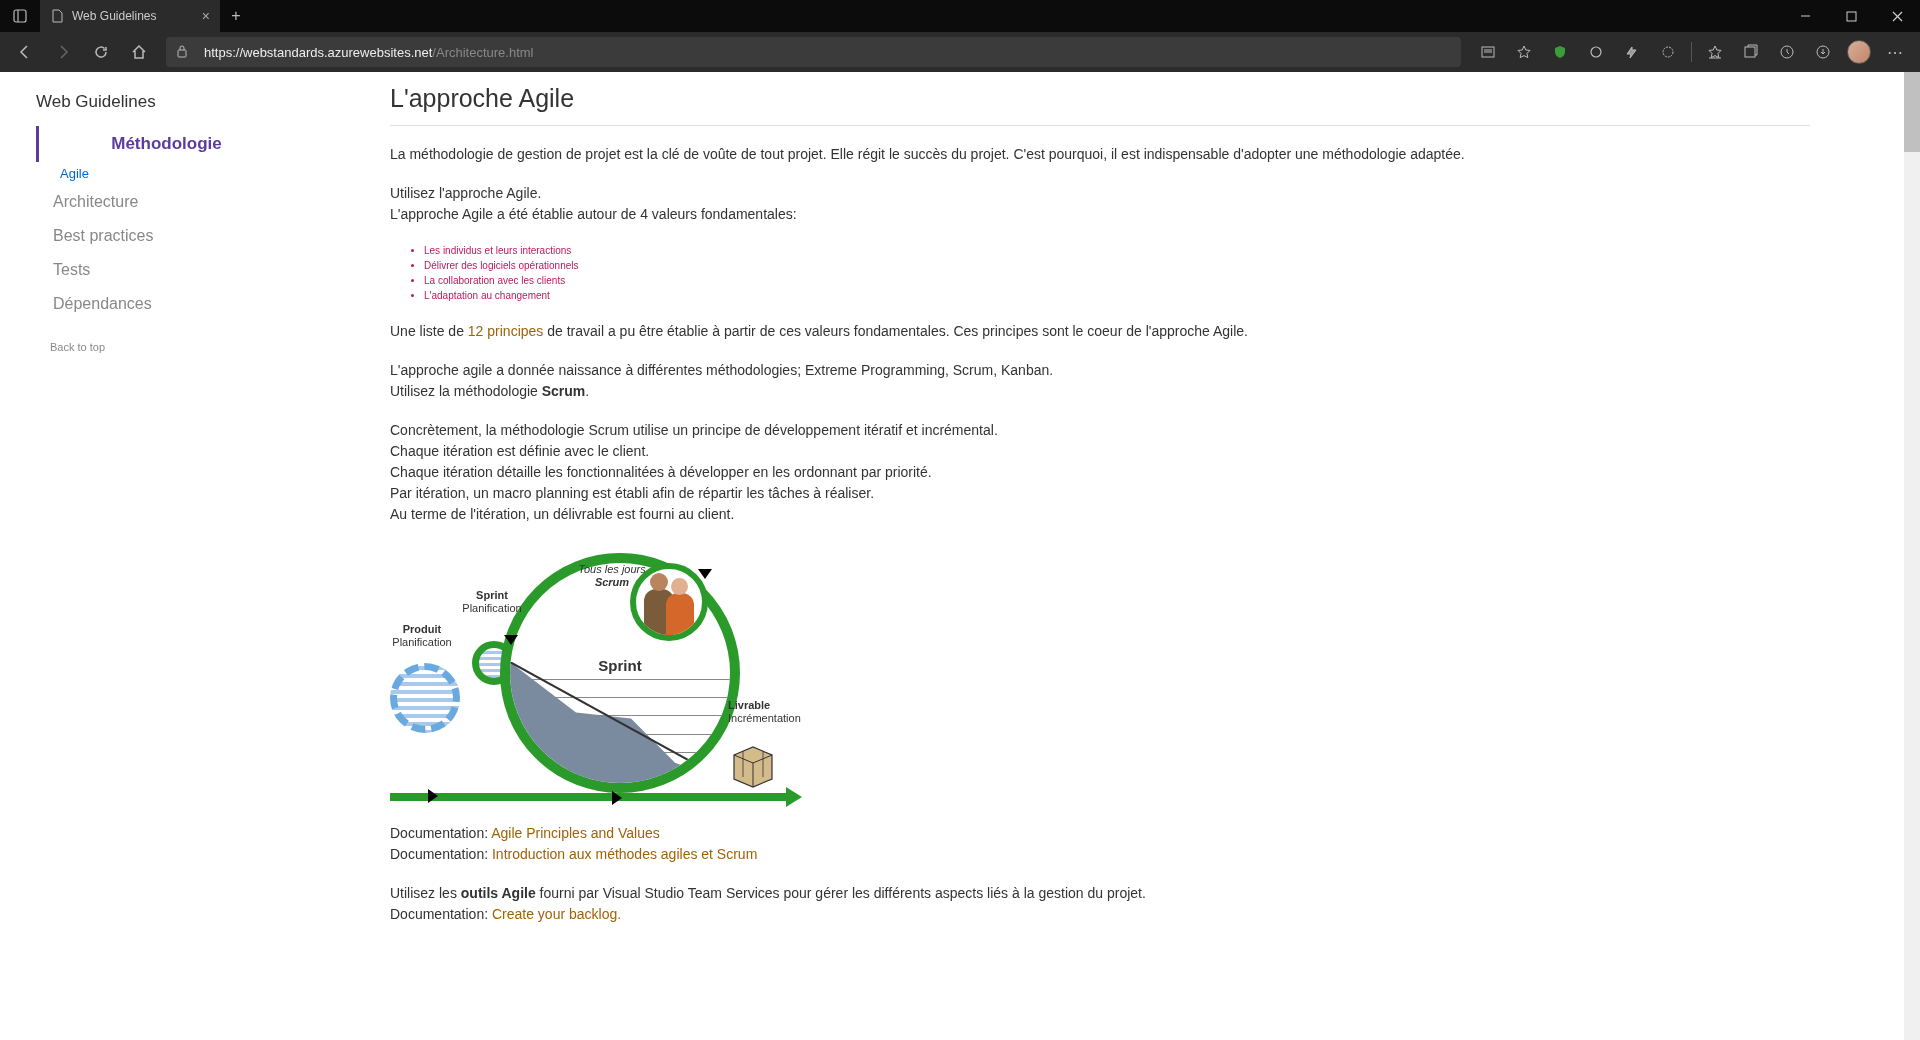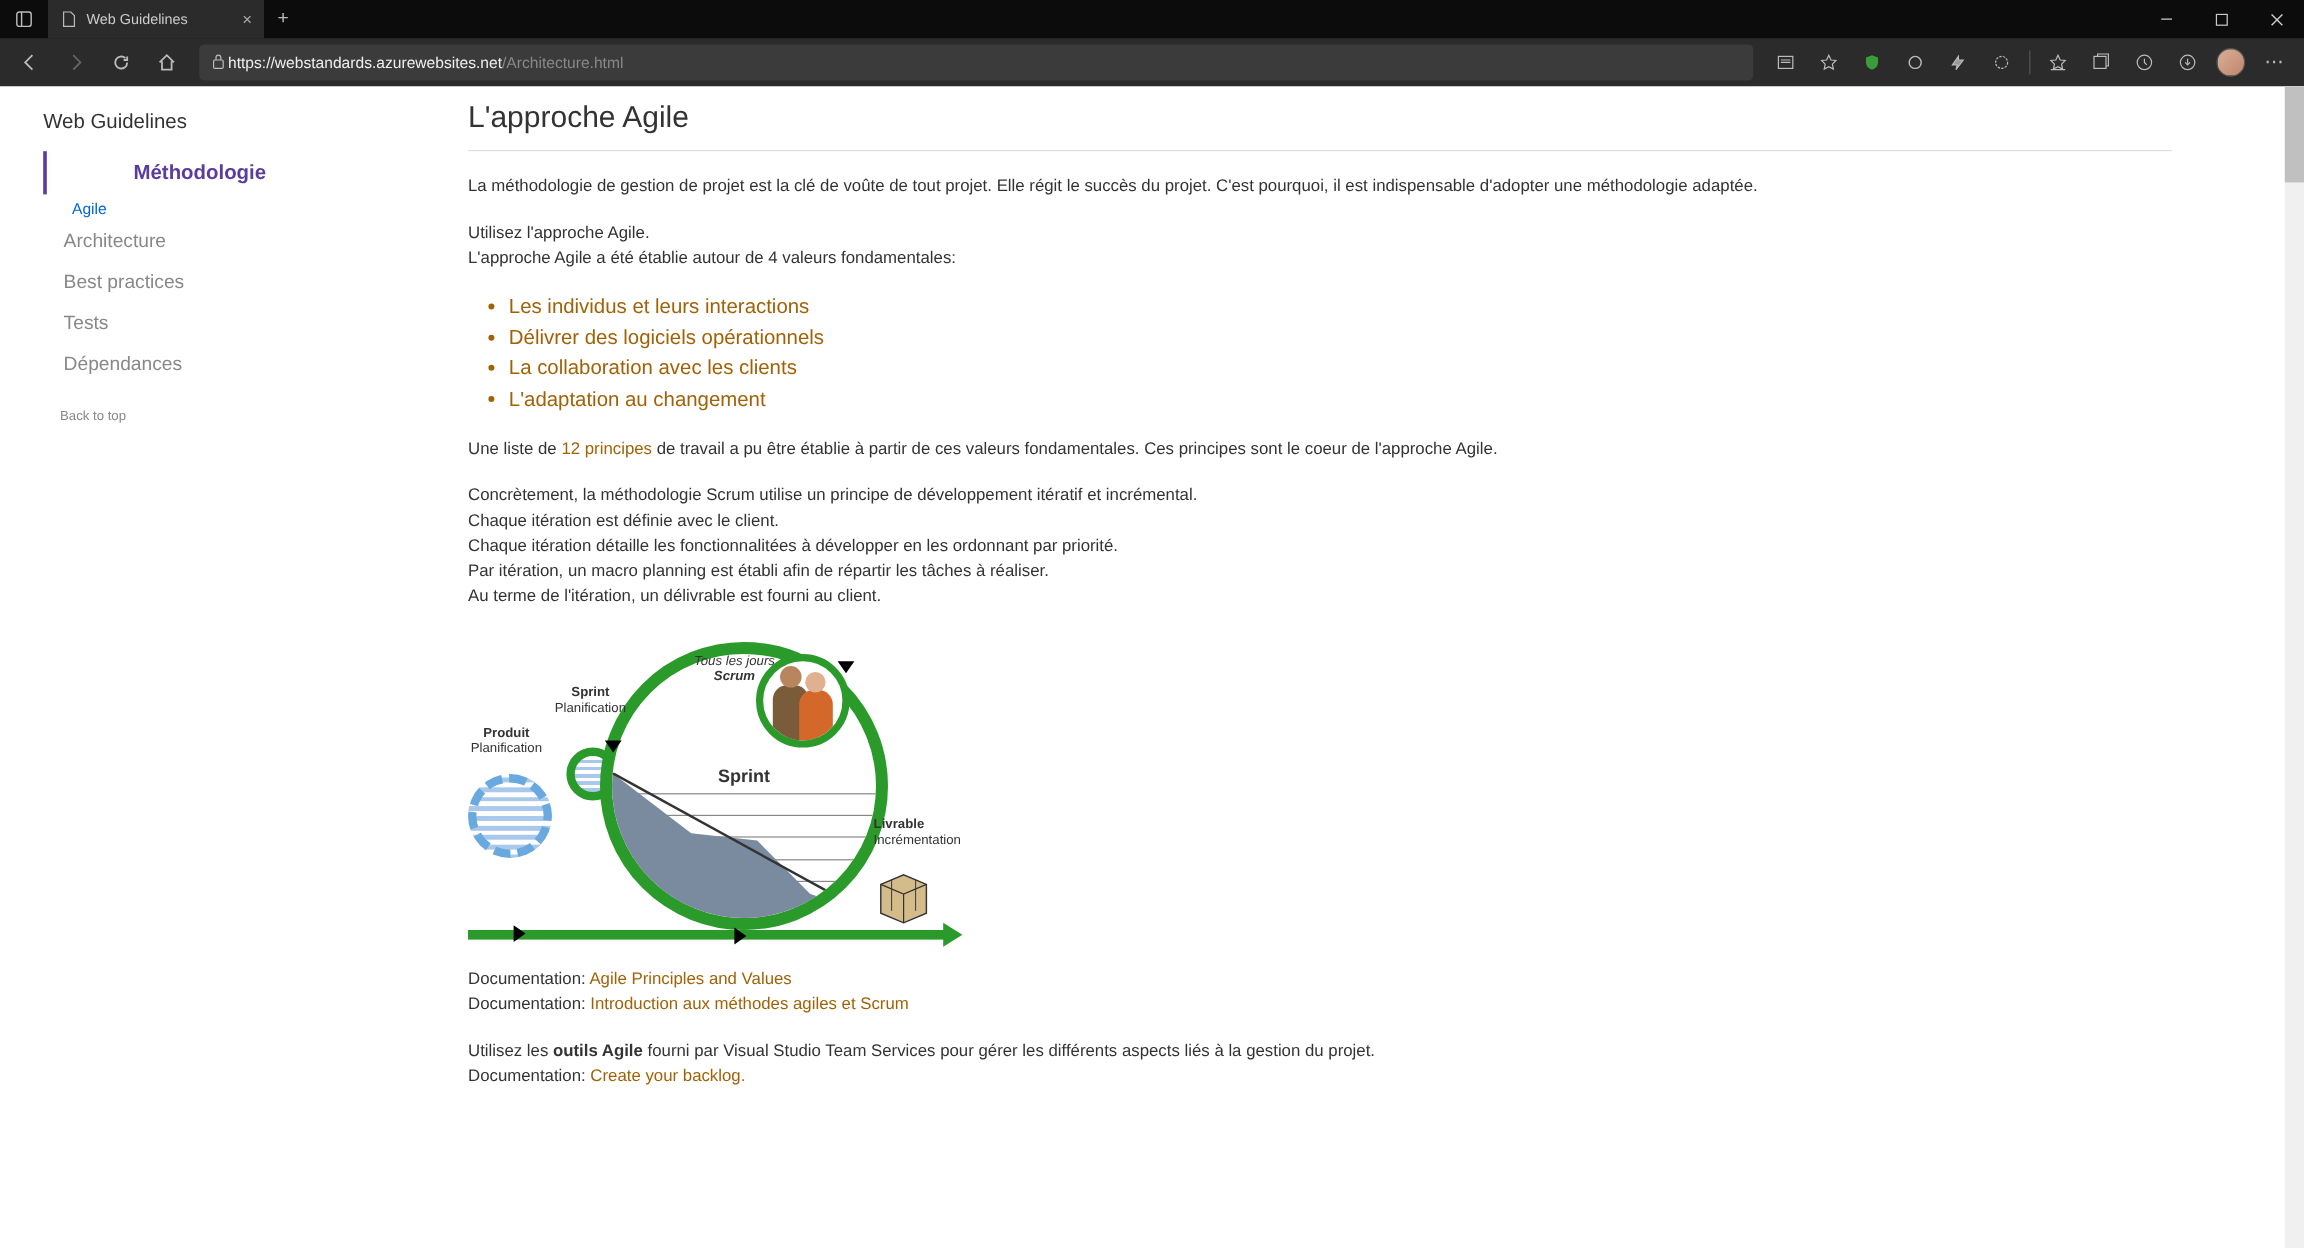--- a/index.html
+++ b/index.html
@@ -11,21 +11,21 @@
     .tab-spacer-icon { width: 40px; display:flex; align-items:center; justify-content:center; }
     .tab { display: flex; align-items: center; background: #2b2b2b; height: 32px; padding: 0 10px; border-radius: 0; min-width: 180px; gap: 8px; font-size: 12px; }
     .tab .close { margin-left: auto; font-size: 14px; color: #aaa; }
     .new-tab { width: 32px; display:flex; align-items:center; justify-content:center; font-size: 16px; color: #bbb; }
     .window-controls { margin-left: auto; display: flex; }
     .window-controls div { width: 46px; height: 32px; display:flex; align-items:center; justify-content:center; color:#ccc; font-size: 12px; }
     
     .toolbar { display: flex; align-items: center; height: 40px; background: #2b2b2b; padding: 0 8px; gap: 4px; }
     .tb-btn { width: 34px; height: 34px; display:flex; align-items:center; justify-content:center; color:#bbb; border-radius:4px; }
     .tb-btn svg { stroke: #bbb; fill: none; }
-    .address-bar { flex: 1; display:flex; align-items:center; background: #3b3b3b; border-radius: 4px; height: 30px; padding: 0 10px; margin: 0 6px; gap: 2px; }
+    .address-bar { flex: 1; display:flex; align-items:center; background: #3b3b3b; border-radius: 4px; height: 30px; padding: 0 10px; margin: 0 6px; gap: 16px; }
     .address-bar .lock { color: #bbb; font-size: 12px; }
     .address-bar .url { font-size: 13px; color: #eee; }
     .address-bar .url .path { color: #888; }
     .toolbar-right { display:flex; align-items:center; gap: 2px; }
     .avatar { width: 24px; height: 24px; border-radius: 50%; background: linear-gradient(135deg, #d8b098, #c0856b); border: 1px solid #555; }
     .sep { width: 1px; height: 20px; background: #555; margin: 0 4px; }
     
     
     .page { display: flex; height: calc(1040px - 72px); background: #fff; position: relative; }
     .sidebar { width: 280px; padding: 20px 0 0 36px; }
@@ -38,21 +38,21 @@
     .main { flex: 1; padding: 4px 110px 0 110px; overflow-y: auto; }
     .main::-webkit-scrollbar { width: 16px; }
     .main::-webkit-scrollbar-track { background: #f0f0f0; }
     .main::-webkit-scrollbar-thumb { background: #c0c0c0; }
     
     h2.section-title { font-size: 25px; font-weight: 400; color: #333; margin-bottom: 12px; margin-top: 8px; }
     .hr { border-bottom: 1px solid #e0e0e0; margin-bottom: 18px; }
     .content p { font-size: 14px; color: #333; line-height: 1.5; margin-bottom: 18px; }
     .content p.tight { margin-bottom: 0; }
     .content ul { margin: 0 0 18px 34px; }
-    .content li { font-size: 17px; color: #a16207; line-height: 1.5; list-style: disc; }
+    .content li { font-size: 10px; color: #be185d; line-height: 1.5; list-style: disc; }
     .content strong { font-weight: 700; }
     a.link { color: #a16207; text-decoration: none; }
     
     
     .diagram { width: 410px; height: 260px; margin: 4px 0 20px 0; position: relative; }
     .big-circle { position: absolute; width: 240px; height: 240px; border: 10px solid #2a9b2a; border-radius: 50%; left: 110px; top: 10px; background: #fff; overflow: hidden; }
     .burndown { position: absolute; bottom: 0; left: 0; width: 100%; height: 55%; }
     .bl { position:absolute; left:0; width:100%; height:1px; background:#888; }
     .burndown-fill { position:absolute; bottom:0; left:0; width:100%; height:100%; }
     .sprint-label { position: absolute; left: 50%; top: 94px; transform: translateX(-50%); font-size: 15px; font-weight: 700; color: #333; }
@@ -236,20 +236,24 @@
       <li>Les individus et leurs interactions</li>
       <li>Délivrer des logiciels opérationnels</li>
       <li>La collaboration avec les clients</li>
       <li>L'adaptation au changement</li>
     </ul>
 
     <p>
       <span>Une liste de </span><a class="link">12 principes</a><span> de travail a pu être établie à partir de ces valeurs fondamentales. Ces principes sont le coeur de l'approche Agile.</span>
     </p>
 
+    <p>
+      <span>L'approche agile a donnée naissance à différentes méthodologies; Extreme Programming, Scrum, Kanban.</span><br>
+      <span>Utilisez la méthodologie </span><strong>Scrum</strong>.
+    </p>
 
     <p>
       <span>Concrètement, la méthodologie Scrum utilise un principe de développement itératif et incrémental.</span><br>
       <span>Chaque itération est définie avec le client.</span><br>
       <span>Chaque itération détaille les fonctionnalitées à développer en les ordonnant par priorité.</span><br>
       <span>Par itération, un macro planning est établi afin de répartir les tâches à réaliser.</span><br>
       <span>Au terme de l'itération, un délivrable est fourni au client.</span>
     </p>
 
     <div class="diagram">

